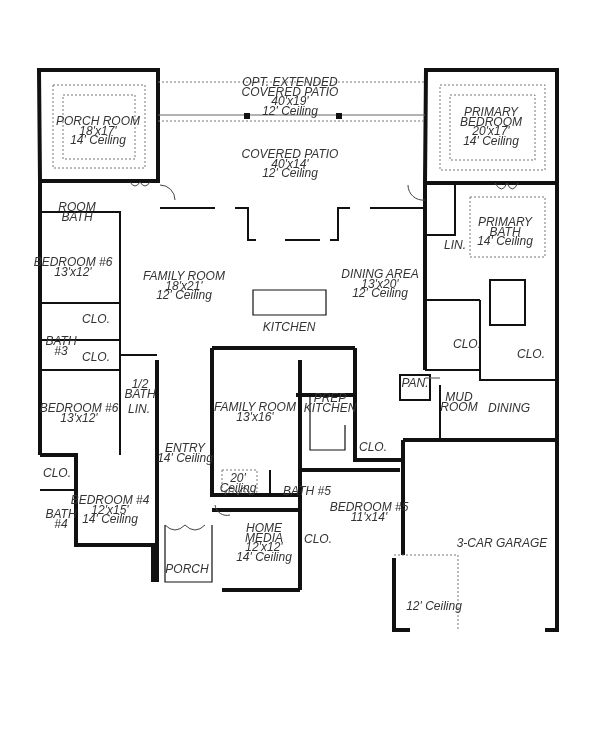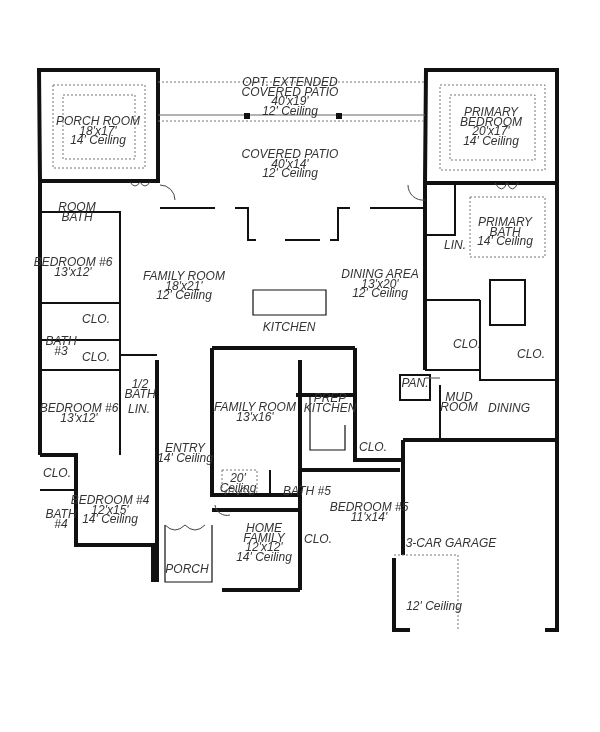--- a/index.html
+++ b/index.html
@@ -226,26 +226,26 @@
       <span>14' Ceiling</span>
     </div>
   <div class="lbl" style="left:369px;top:503px">
       <span>BEDROOM #5</span>
       <span>11'x14'</span>
     </div>
   <div class="lbl" style="left:61px;top:510px">
       <span>BATH</span>
       <span>#4</span>
     </div>
-  <div class="lbl" style="left:451px;top:539px">
+  <div class="lbl" style="left:502px;top:539px">
       <span>3-CAR GARAGE</span>
     </div>
   <div class="lbl" style="left:264px;top:524px">
       <span>HOME</span>
-      <span>FAMILY</span>
+      <span>MEDIA</span>
       <span>12'x12'</span>
       <span>14' Ceiling</span>
     </div>
   <div class="lbl" style="left:318px;top:535px">
       <span>CLO.</span>
     </div>
   <div class="lbl" style="left:187px;top:565px">
       <span>PORCH</span>
     </div>
   <div class="lbl" style="left:434px;top:602px">

